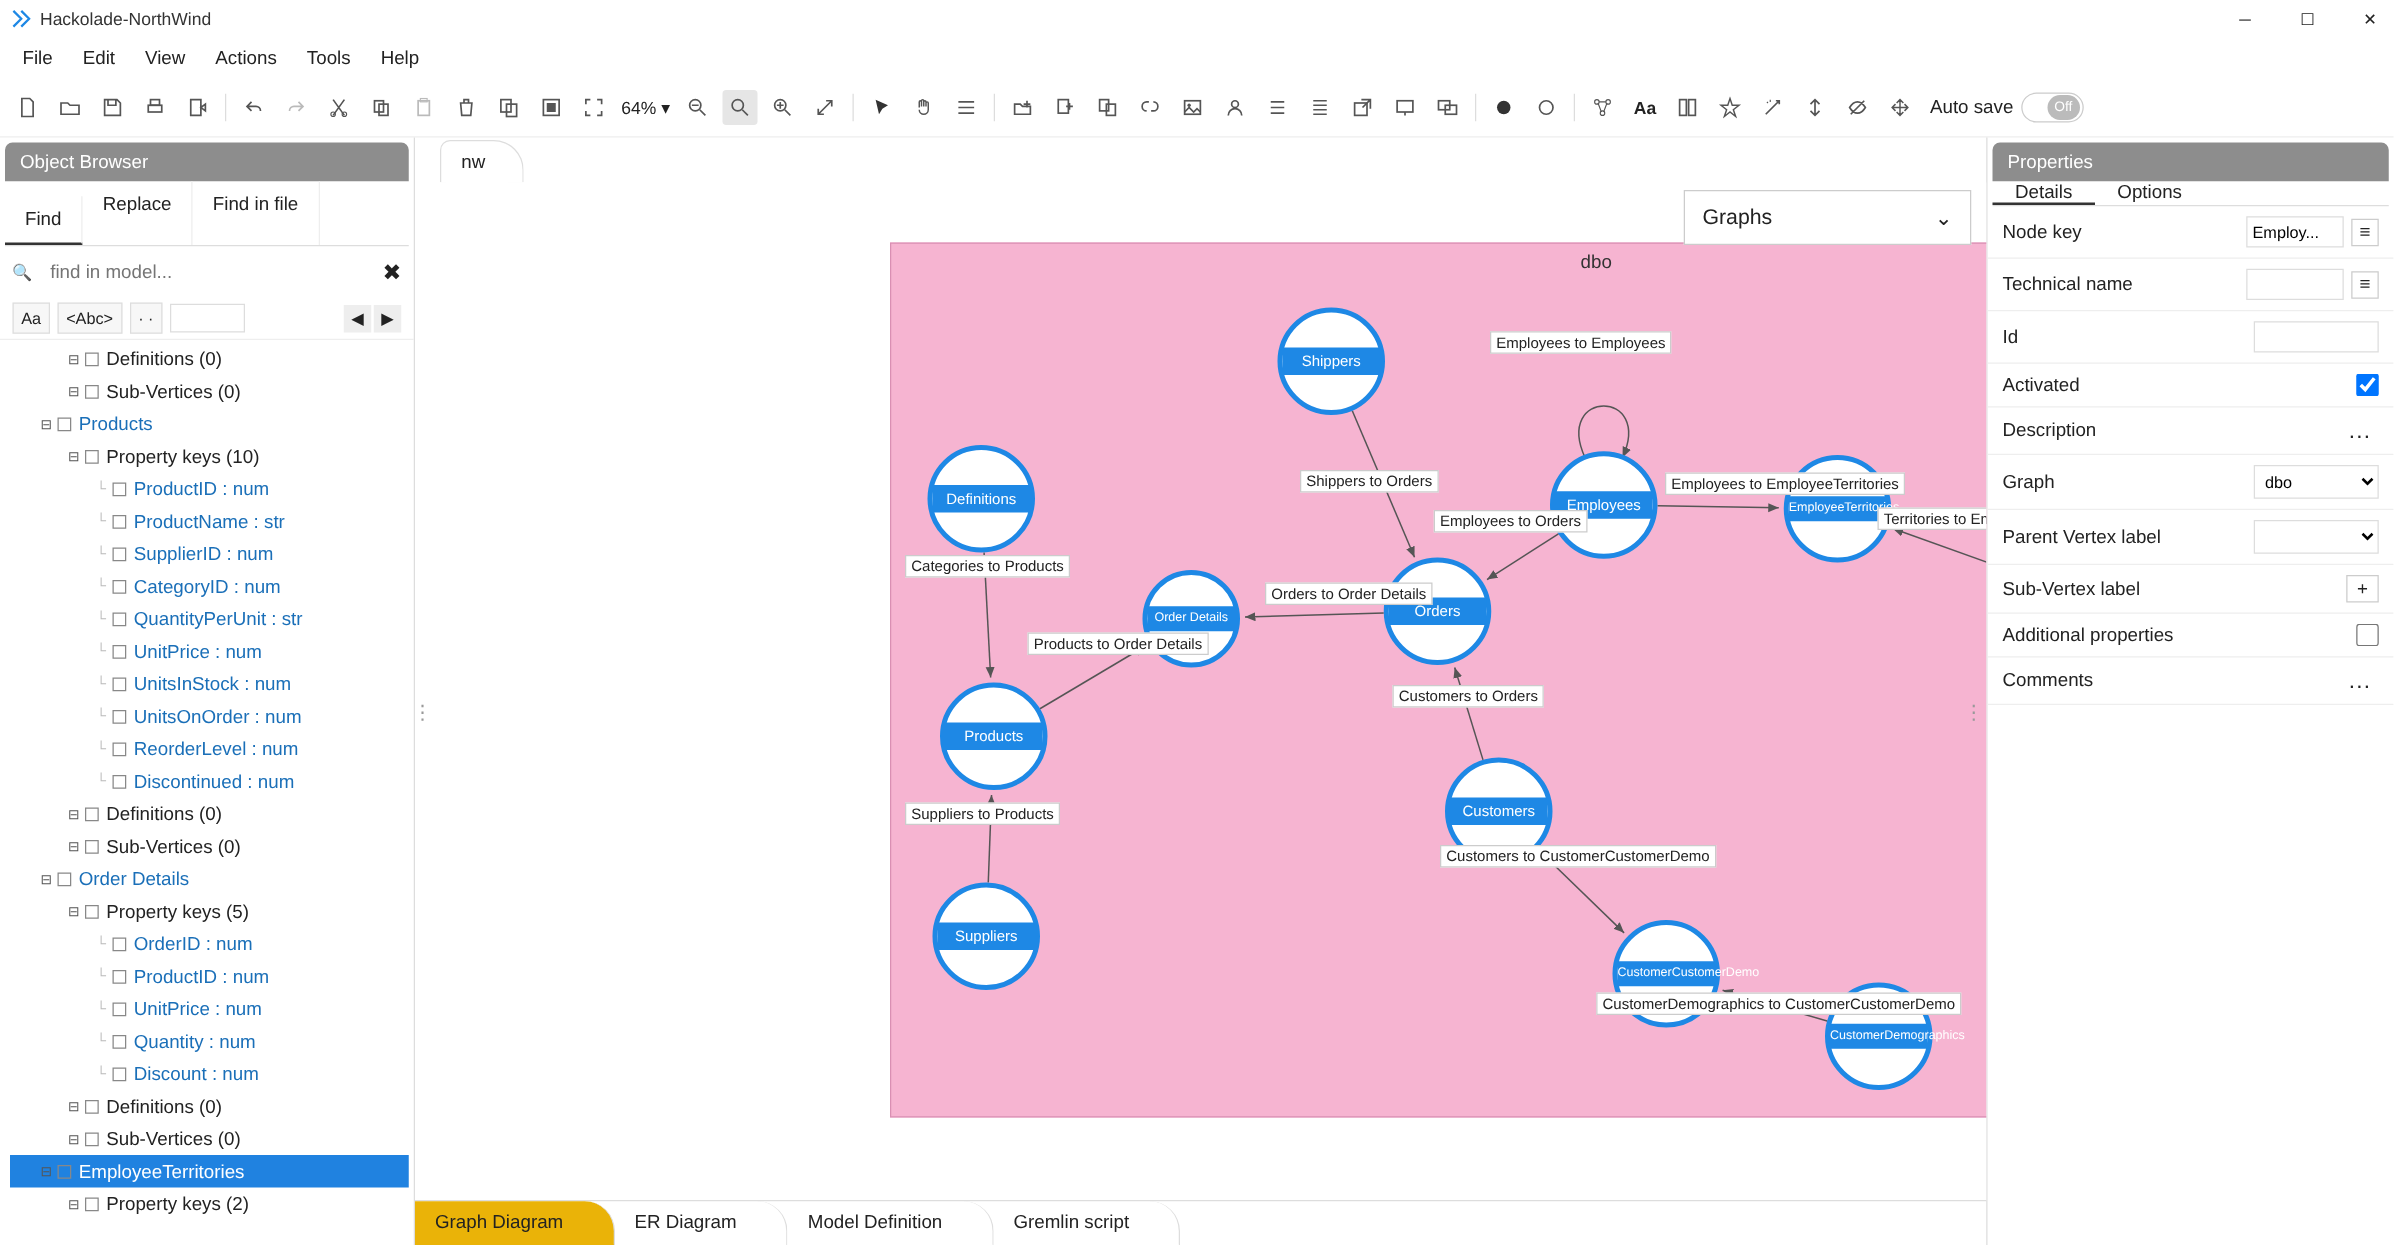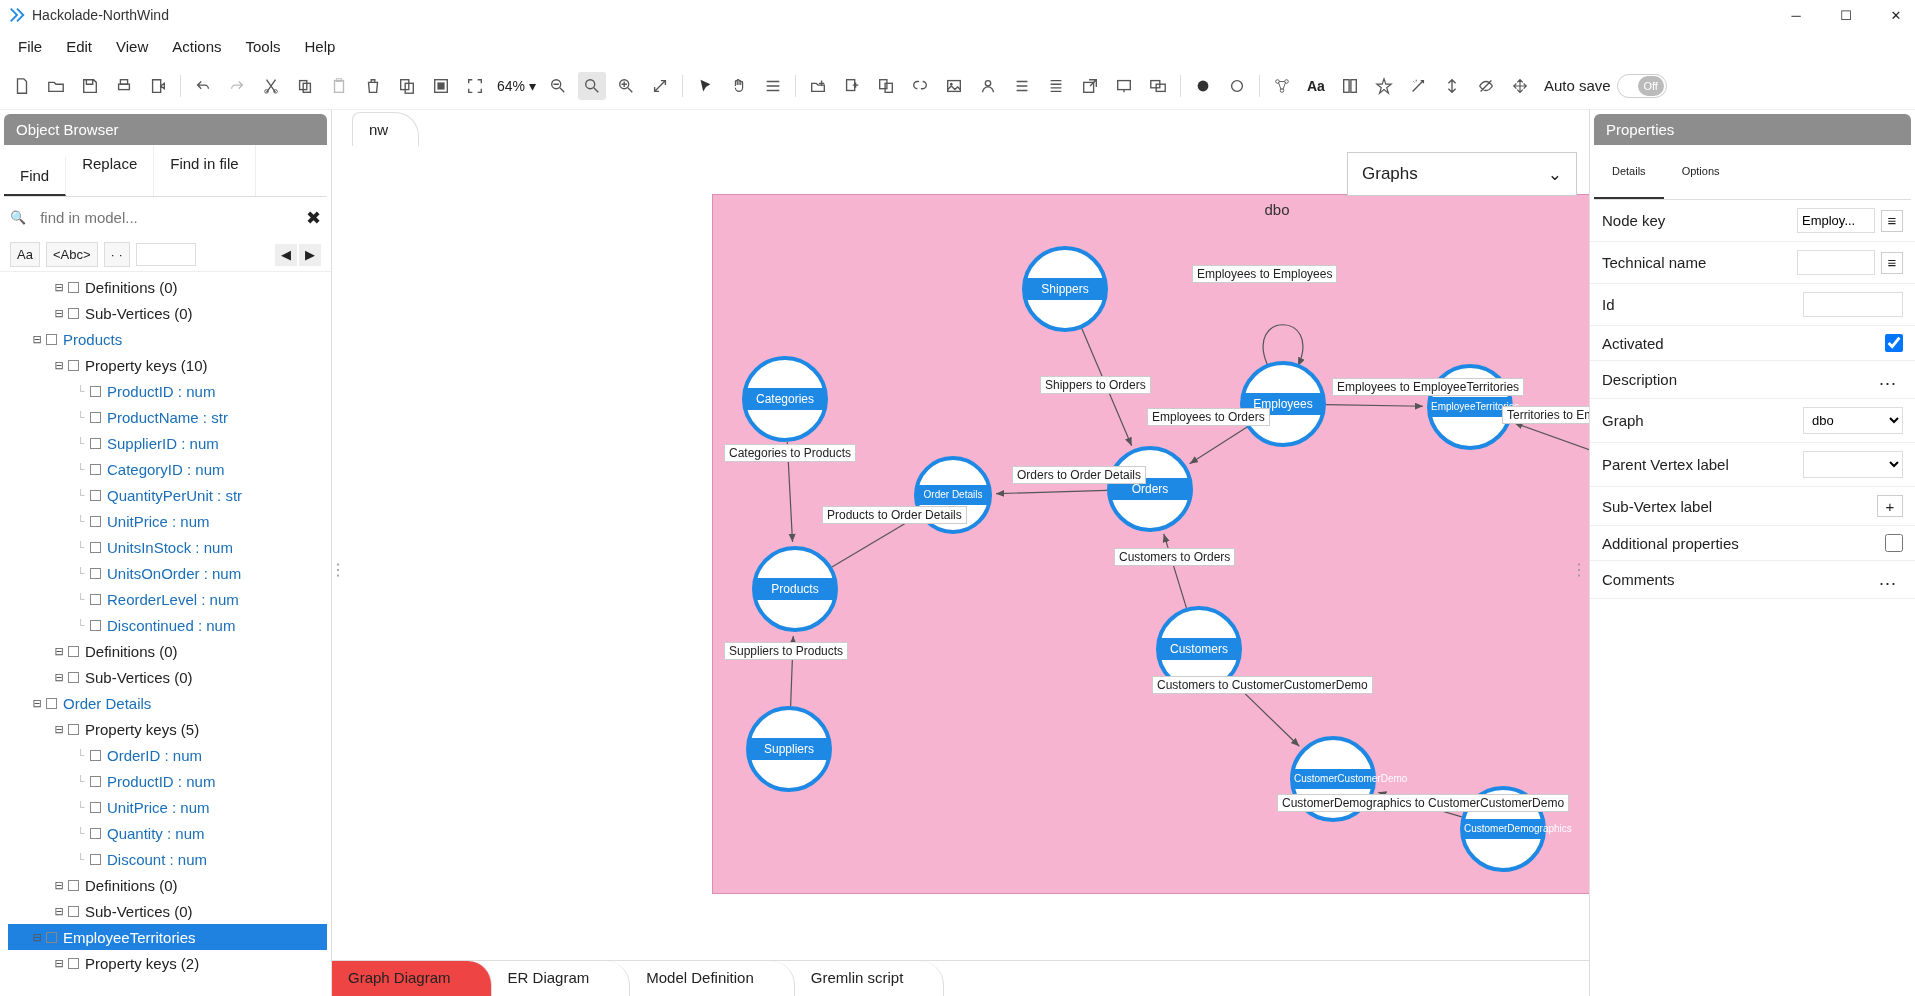--- a/index.html
+++ b/index.html
@@ -53,36 +53,36 @@
 
 .canvas-area { flex: 1; display: flex; flex-direction: column; position: relative; }
 .canvas-tabs { display: flex; padding-left: 20px; height: 36px; align-items: flex-end; }
 .canvas-tab { padding: 8px 30px 8px 16px; font-size: 15px; border: 1px solid #ddd; border-bottom: none; border-radius: 8px 24px 0 0; background: #fff; }
 .view-select { position: absolute; right: 12px; top: 42px; width: 230px; height: 44px; border: 1px solid #ccc; background: #fff; display: flex; align-items: center; padding: 0 14px; font-size: 17px; cursor: pointer; justify-content: space-between; z-index: 5; }
 .canvas { flex: 1; background: #fff; position: relative; overflow: hidden; }
 .diagram-bg { position: absolute; left: 380px; top: 48px; width: 1130px; height: 700px; background: #f6b4d1; border: 1px solid #d98fb3; }
 .diagram-title { position: absolute; left: 0; top: 6px; width: 100%; text-align: center; font-size: 15px; color: #333; }
 .bottom-tabs { display: flex; height: 36px; border-top: 1px solid #ddd; }
 .bottom-tab { padding: 8px 40px 8px 16px; font-size: 15px; border-right: 1px solid #ddd; cursor: pointer; border-radius: 0 24px 0 0; }
-.bottom-tab.active { background: #ef4444; text-align: center; }
+.bottom-tab.active { background: #eab308; text-align: center; }
 
 
 .node { position: absolute; border-radius: 50%; border: 4px solid #1e88e5; background: #fff; display: flex; align-items: center; justify-content: center; cursor: pointer; }
 .node .band { width: 100%; background: #1e88e5; color: #fff; text-align: center; font-size: 12px; padding: 4px 0; }
 .node.small .band { font-size: 10px; line-height: 12px; }
 .edge-label { position: absolute; background: #fff; border: 1px solid #ccc; font-size: 12px; padding: 1px 4px; white-space: nowrap; }
 
 
 .edges { position: absolute; left: 0; top: 0; width: 100%; height: 100%; pointer-events: none; }
 
 
 .props { width: 326px; border-left: 1px solid #ddd; display: flex; flex-direction: column; }
 .props-header { background: #8d8d8d; color: #fff; padding: 7px 12px; font-size: 15px; border-radius: 6px 6px 0 0; margin: 4px 4px 0 4px; }
 .props-tabs { display: flex; margin: 0 4px; border-bottom: 1px solid #ddd; }
-.props-tab { padding: 20px 18px; cursor: pointer; font-size: 11px; }
+.props-tab { padding: 0 18px; cursor: pointer; font-size: 15px; }
 .props-tab.active { border-bottom: 2px solid #333; }
 .props-body { flex: 1; overflow-y: auto; }
 .prop-row { display: flex; align-items: center; padding: 8px 12px; border-bottom: 1px solid #eee; font-size: 15px; }
 .prop-row .label { flex: 1; }
 .prop-row input[type=text] { width: 100px; border: 1px solid #ddd; padding: 4px; font-size: 13px; }
 .prop-row select { width: 100px; border: 1px solid #ddd; padding: 4px; font-size: 13px; background: #fff; }
 .prop-row .menu-btn { width: 22px; height: 22px; border: 1px solid #ccc; display: flex; align-items: center; justify-content: center; margin-left: 6px; cursor: pointer; }
 .prop-row .ellipsis-btn { width: 30px; text-align: center; cursor: pointer; font-size: 18px; letter-spacing: 1px; }
 .prop-row .plus-btn { width: 26px; height: 22px; border: 1px solid #ccc; display: flex; align-items: center; justify-content: center; cursor: pointer; }
 .drag-handle { position: absolute; left: 330px; top: 560px; cursor: col-resize; color: #999; font-size: 16px; }
@@ -576,21 +576,21 @@
           <path d="M 854.4084914470217 461.88487003109105 L 831.7628116741856 387.93979322183066" stroke="#555" fill="none" stroke-width="1.2" marker-end="url(#arrow)"></path>
           <path d="M 458.61136740533107 560.0302025245053 L 461.2387379523126 489.9669879383315" stroke="#555" fill="none" stroke-width="1.2" marker-end="url(#arrow)"></path>
           <path d="M 897.8627400208962 532.9414641993769 L 967.2663074190204 600.27328331696" stroke="#555" fill="none" stroke-width="1.2" marker-end="url(#arrow)"></path>
           <path d="M 1129.7472834324353 670.8668480683633 L 1046.0901785738497 646.2618172276028" stroke="#555" fill="none" stroke-width="1.2" marker-end="url(#arrow)"></path>
         </svg>
       <div id="nodes">
           <div class="node" style="left: 690px; top: 100px; width: 86px; height: 86px;">
             <div class="band">Shippers</div>
           </div>
           <div class="node" style="left: 410px; top: 210px; width: 86px; height: 86px;">
-            <div class="band">Categories</div>
+            <div class="band">Definitions</div>
           </div>
           <div class="node" style="left: 908px; top: 215px; width: 86px; height: 86px;">
             <div class="band">Employees</div>
           </div>
           <div class="node small" style="left: 1095px; top: 218px; width: 86px; height: 86px;">
             <div class="band">EmployeeTerritories</div>
           </div>
           <div class="node" style="left: 775px; top: 300px; width: 86px; height: 86px;">
             <div class="band">Orders</div>
           </div>

